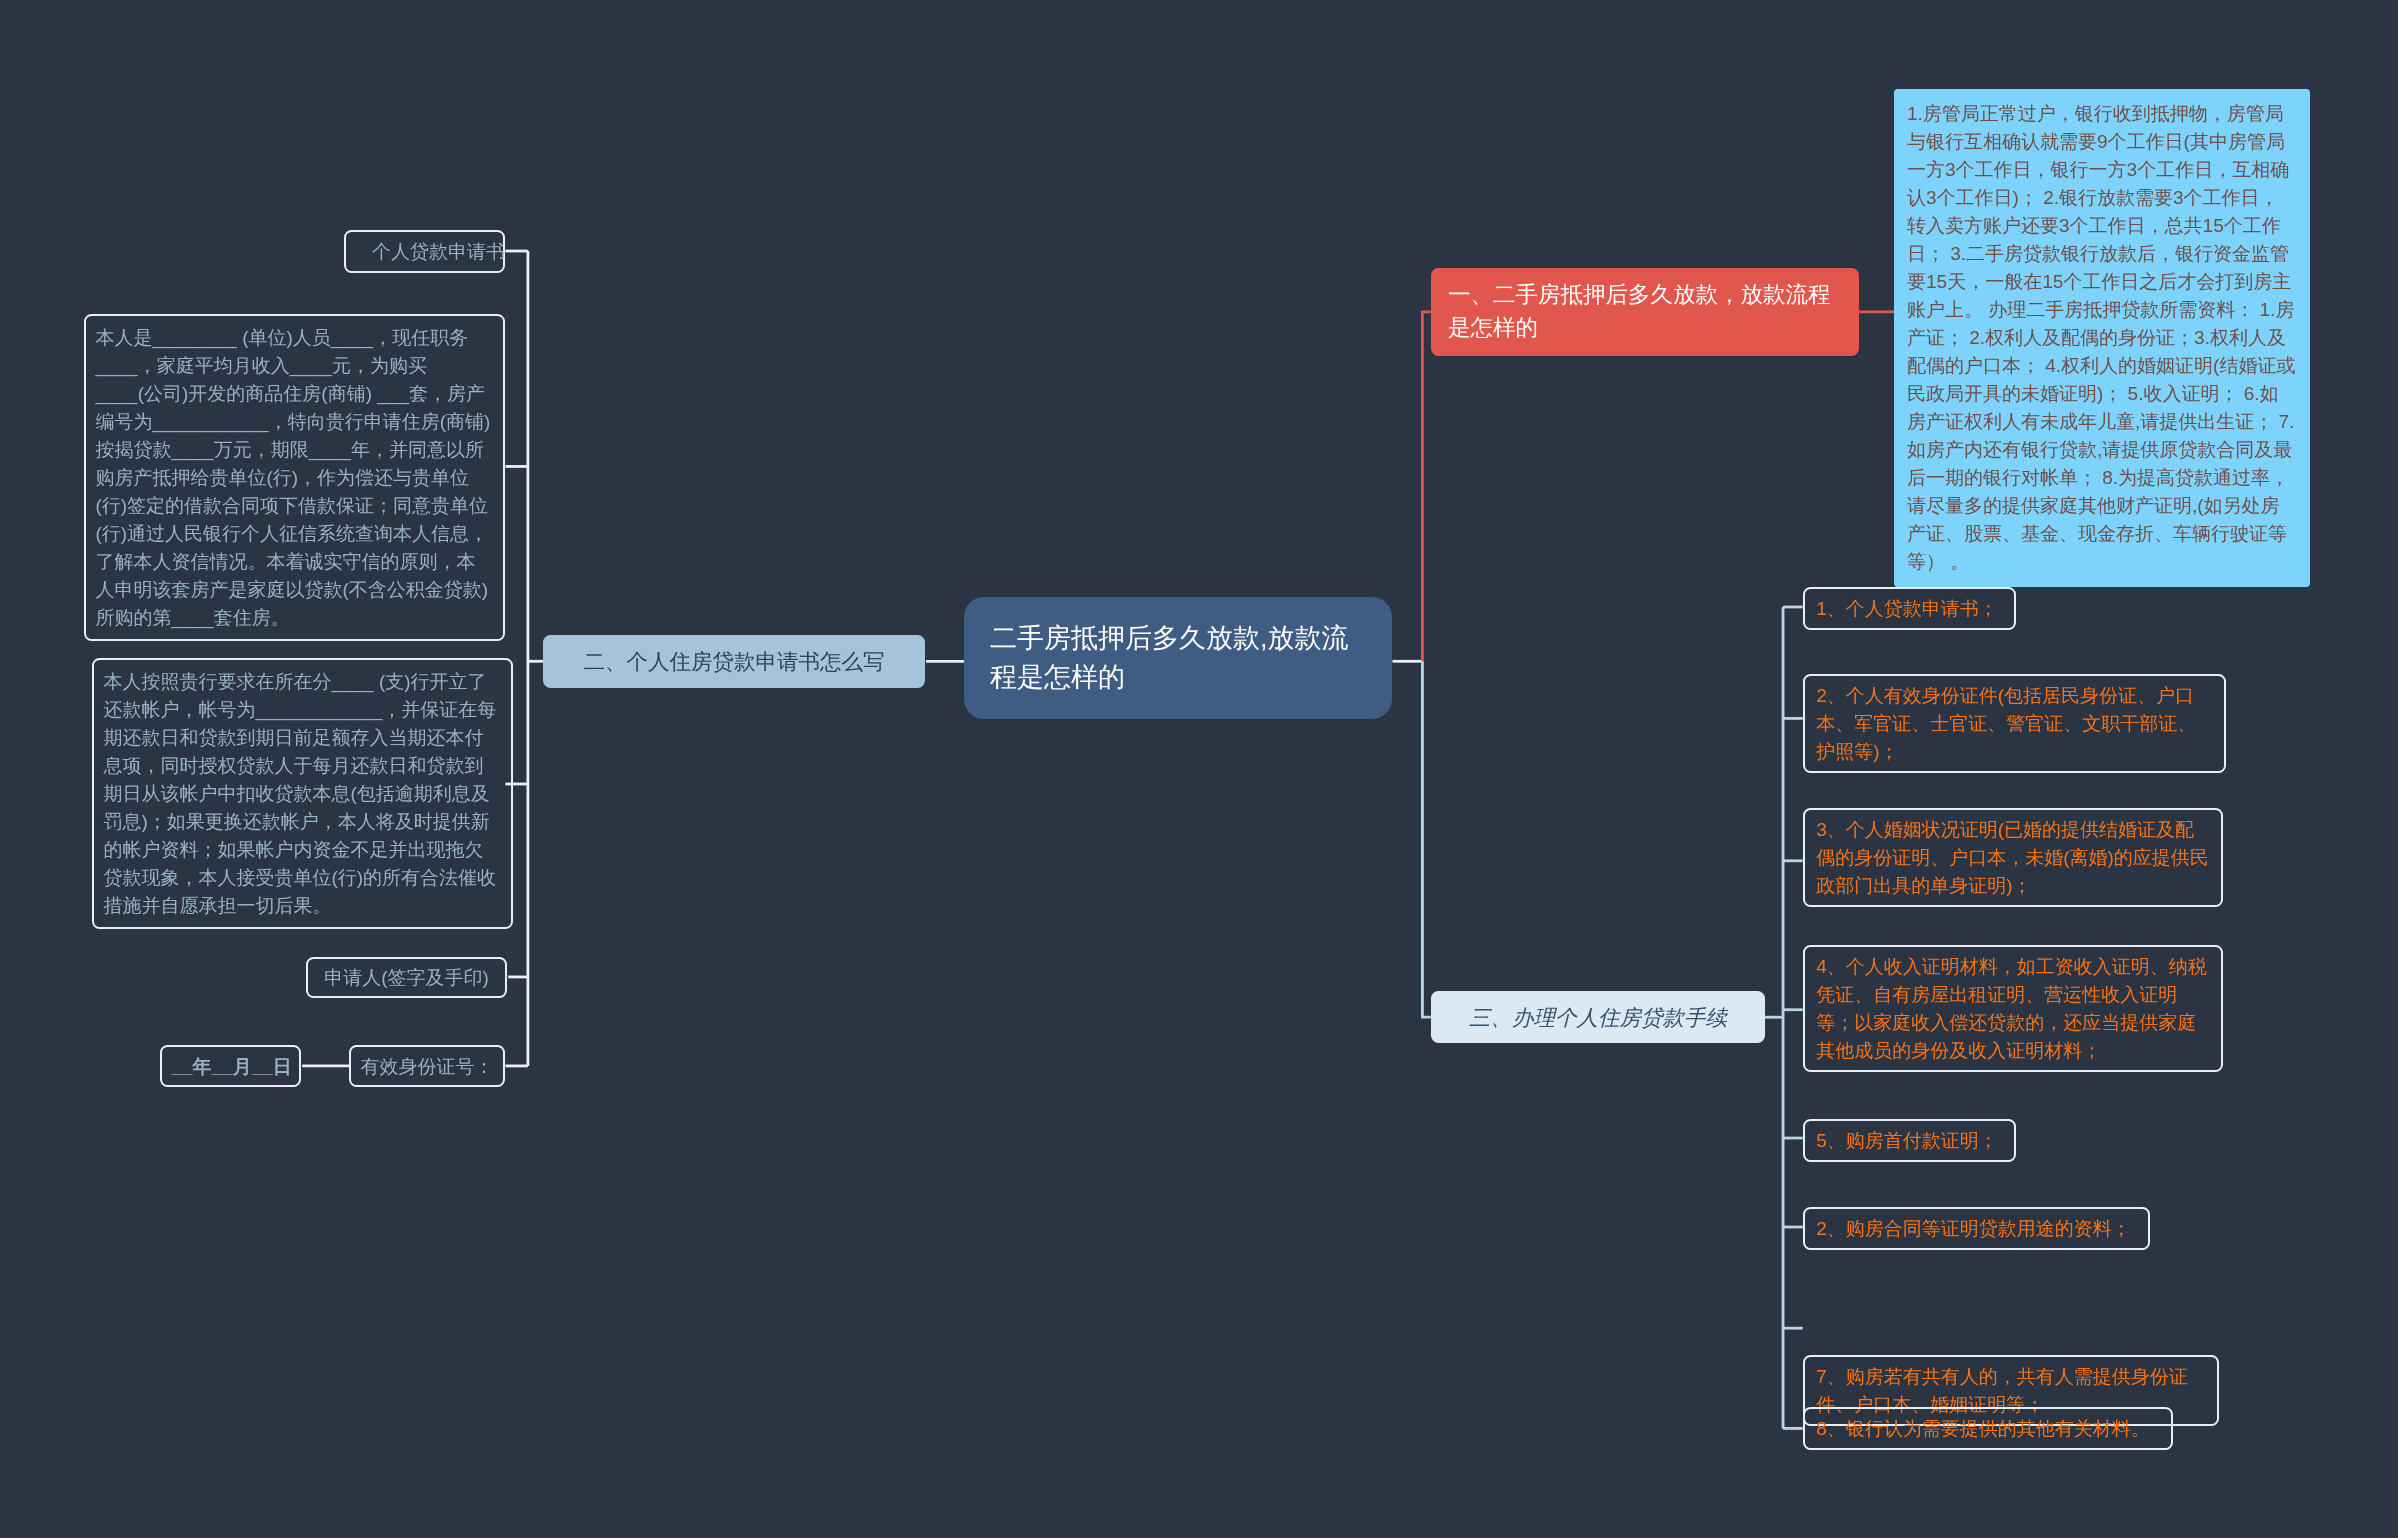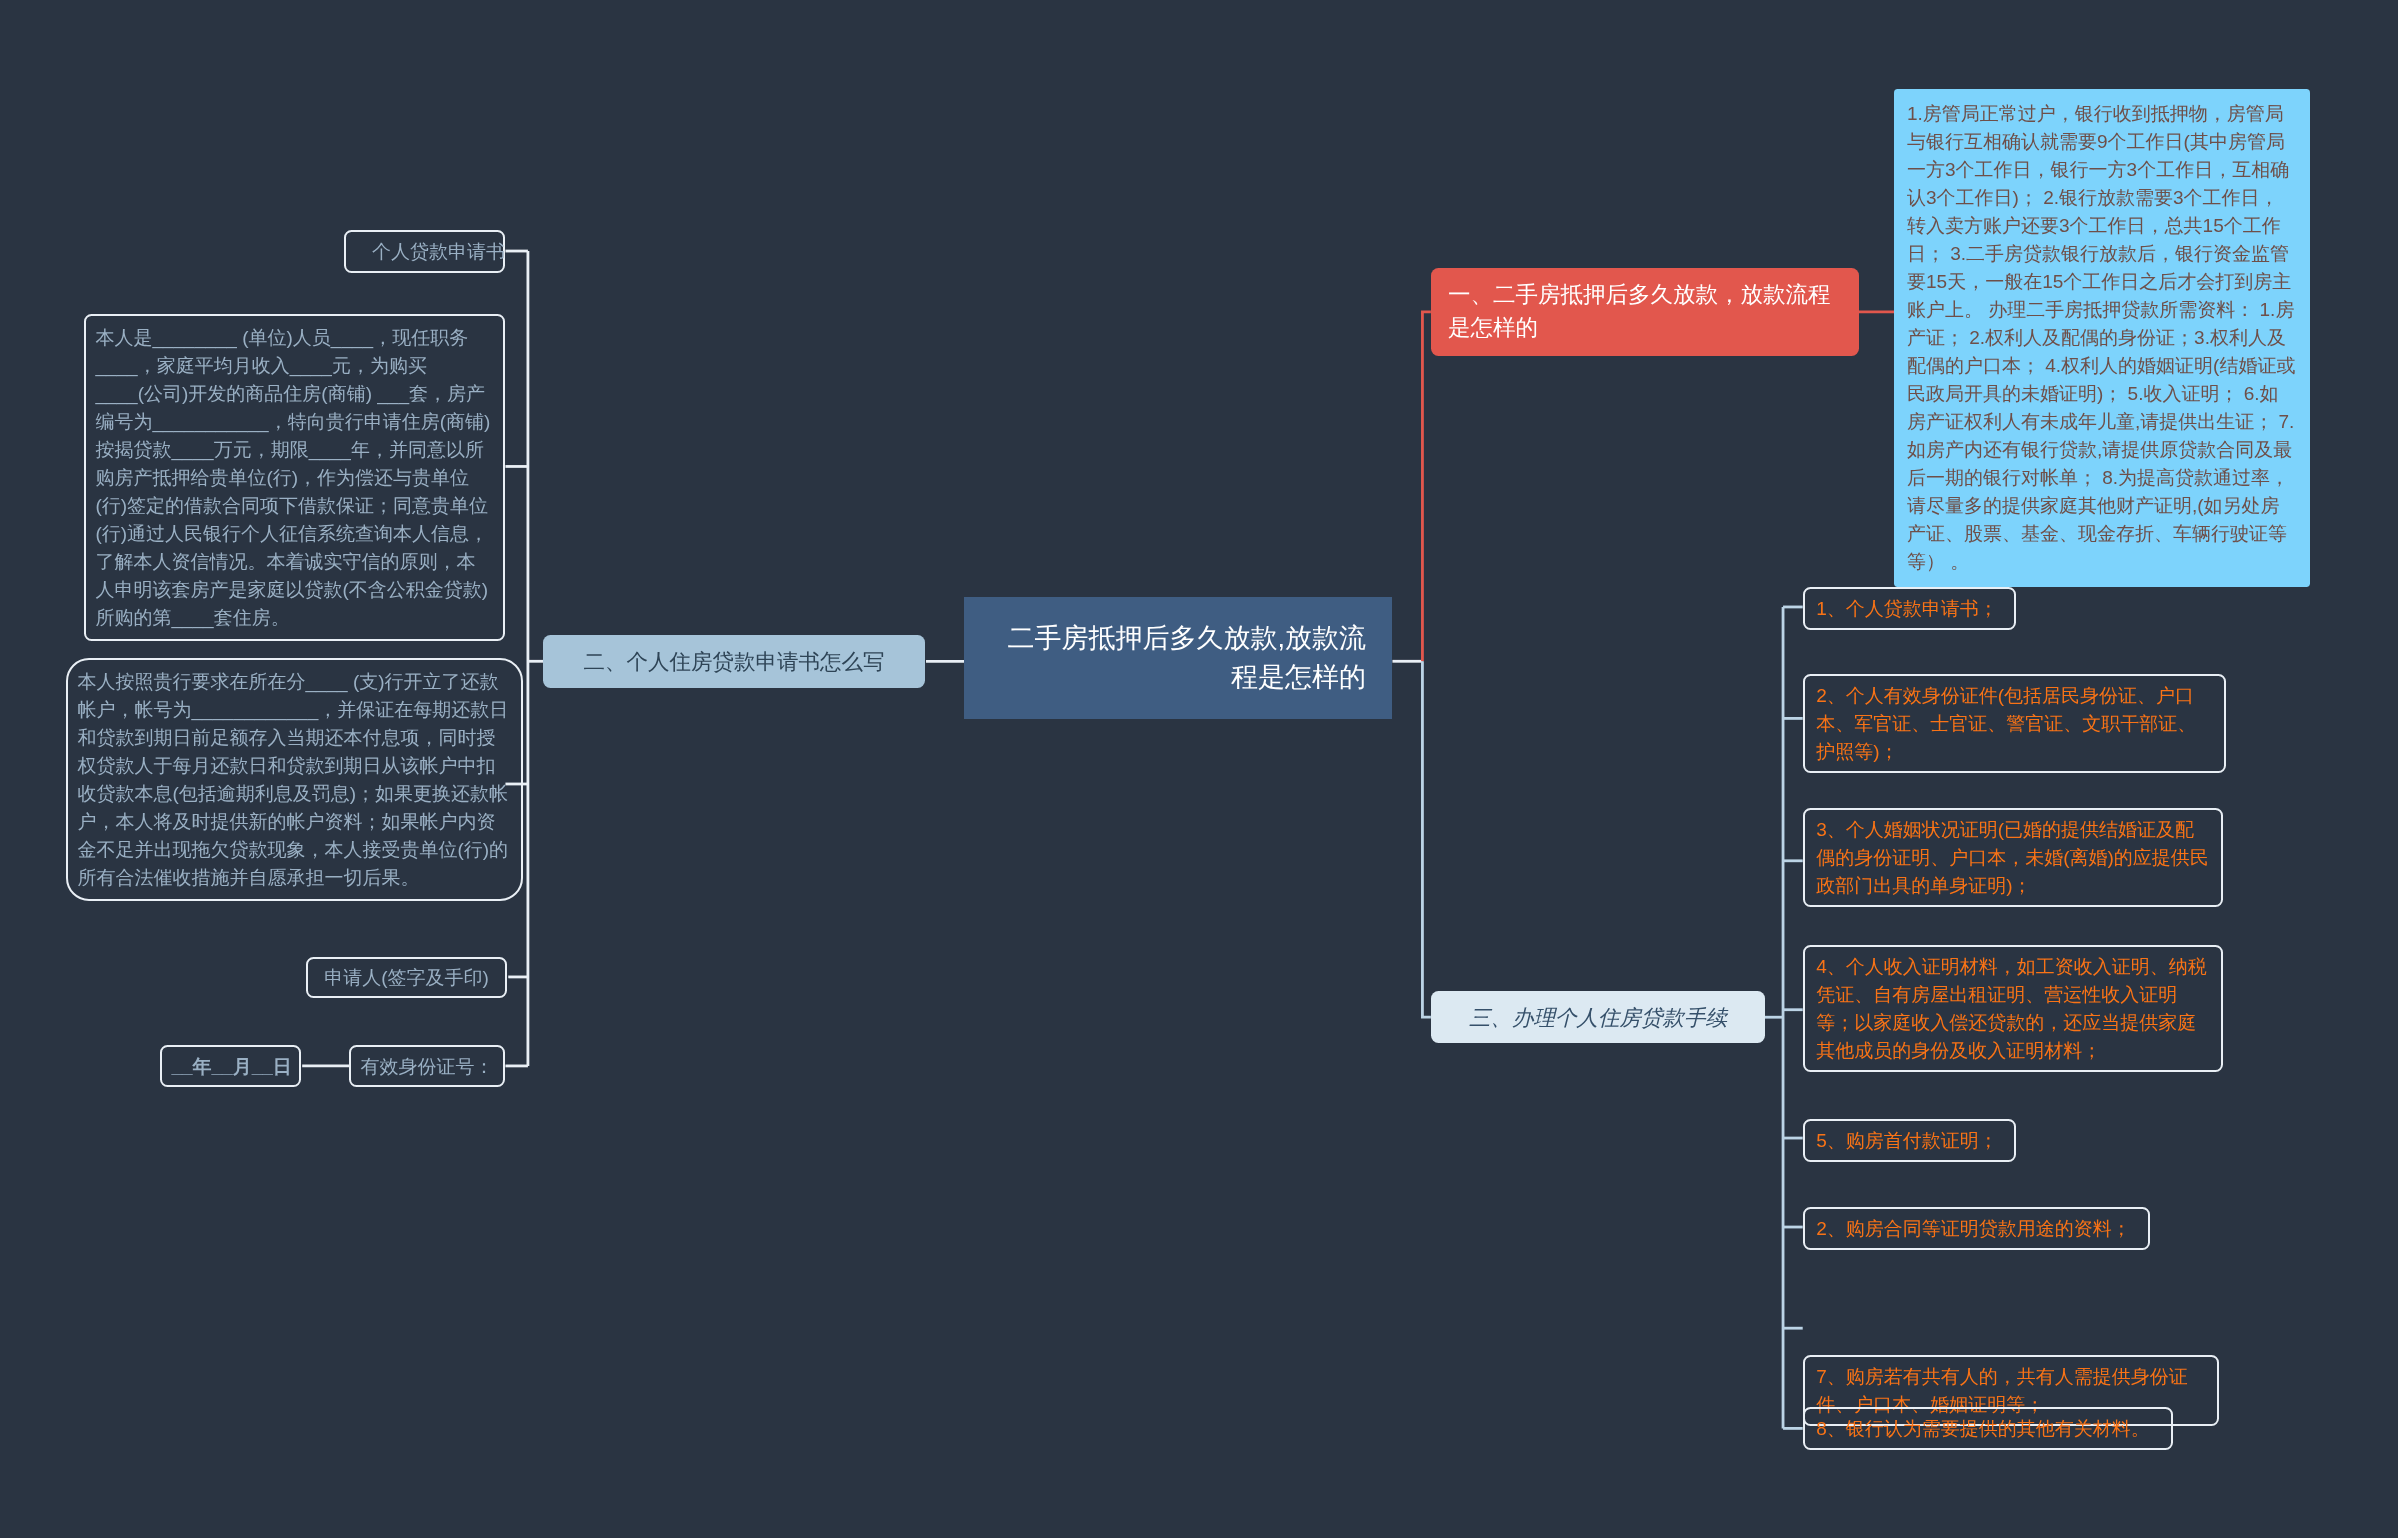--- a/index.html
+++ b/index.html
@@ -54,25 +54,25 @@
     color:#35506a;
     border-radius:7.5px;
     font-size:21.5px;
     display:flex;align-items:center;justify-content:center;
     text-align:center;
   }
   
   .center-node{
     background:#3f5d82;
     color:#ffffff;
-    border-radius:0;
+    border-radius:20px;
     font-size:27px;
     line-height:1.45;
     display:flex;align-items:center;justify-content:center;
-    text-align:right;
+    text-align:left;
     padding:0 26px;
   }
   
   .red-node{
     background:#e2574d;
     color:#ffffff;
     border-radius:7.5px;
     font-size:22.5px;
     line-height:1.45;
     padding:11.2px 17px;
@@ -146,21 +146,21 @@
   </div>
 
   <div class="node leafbox small" style="left:344px;top:230px;width:161px;height:43px;line-height:28px;padding-left:26px;">
     <span>个人贷款申请书</span>
   </div>
 
   <div class="node leafbox" style="left:84px;top:314px;width:421px;min-height:281px;">
     <span>本人是________ (单位)人员____，现任职务____，家庭平均月收入____元，为购买____(公司)开发的商品住房(商铺) ___套，房产编号为___________，特向贵行申请住房(商铺)按揭贷款____万元，期限____年，并同意以所购房产抵押给贵单位(行)，作为偿还与贵单位(行)签定的借款合同项下借款保证；同意贵单位(行)通过人民银行个人征信系统查询本人信息，了解本人资信情况。本着诚实守信的原则，本人申明该套房产是家庭以贷款(不含公积金贷款)所购的第____套住房。</span>
   </div>
 
-  <div class="node leafbox" style="left:66px;top:658px;width:457px;min-height:229px;border-radius:23px;">
+  <div class="node leafbox" style="left:92px;top:658px;width:421px;min-height:229px;">
     <span>本人按照贵行要求在所在分____ (支)行开立了还款帐户，帐号为____________，并保证在每期还款日和贷款到期日前足额存入当期还本付息项，同时授权贷款人于每月还款日和贷款到期日从该帐户中扣收贷款本息(包括逾期利息及罚息)；如果更换还款帐户，本人将及时提供新的帐户资料；如果帐户内资金不足并出现拖欠贷款现象，本人接受贵单位(行)的所有合法催收措施并自愿承担一切后果。</span>
   </div>
 
   <div class="node leafbox small" style="left:306px;top:957px;width:201px;height:41px;line-height:26px;">
     <span>申请人(签字及手印)</span>
   </div>
 
   <div class="node leafbox small" style="left:349px;top:1045px;width:156px;height:42px;line-height:27px;">
     <span>有效身份证号：</span>
   </div>

